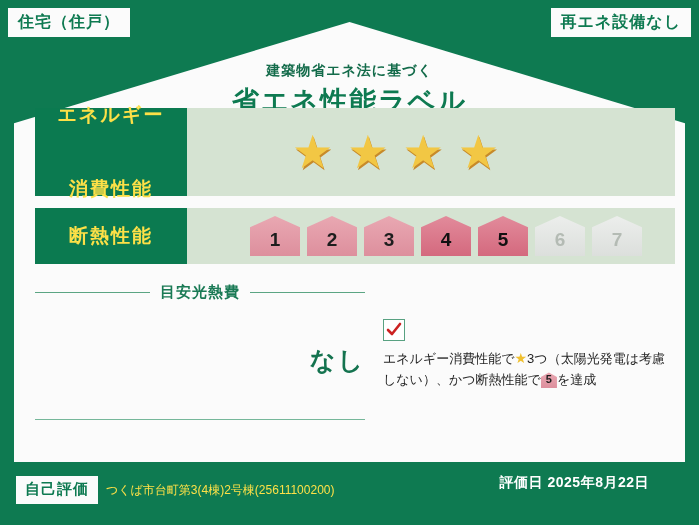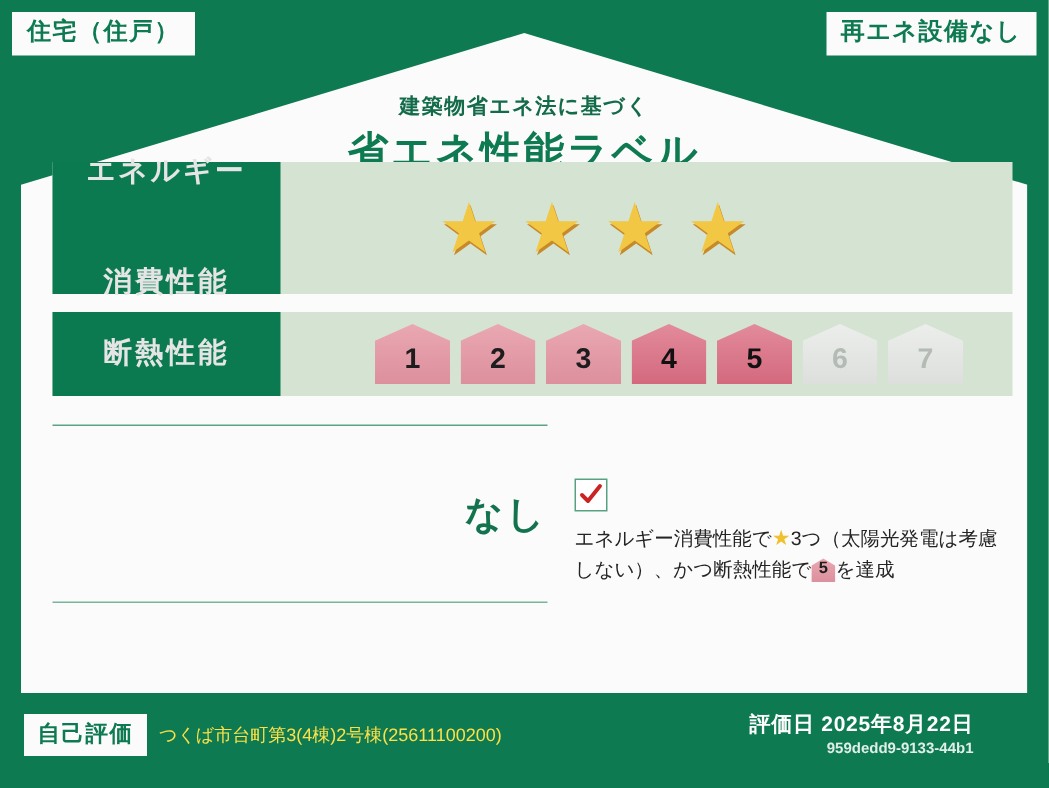--- a/index.html
+++ b/index.html
@@ -54,21 +54,21 @@
   
   .rows{position:absolute;left:35px;top:108px;width:640px;z-index:5;}
   .perf-row{
     display:flex;align-items:stretch;
     background:#d5e3d2;
     margin-bottom:12px;
     height:88px;
   }
   .perf-row.insulation{height:56px;}
   .row-label{
-    background:#0b7a50;color:#e5e5e5;
+    background:#0b7a50;color:#fde047;
     font-weight:bold;font-size:19px;letter-spacing:2px;
     width:152px;flex:0 0 152px;
     display:flex;flex-direction:column;
     align-items:center;justify-content:center;
     line-height:1.35;
     text-align:center;
     gap:48px;
   }
   .row-body{flex:1;display:flex;align-items:center;}
 
@@ -216,20 +216,21 @@
       </div>
     </div>
 
   </div>
 
   <div class="lower">
 
     <div class="cost-col">
       <div class="cost-heading">
         <span class="rule"></span>
+        <span class="txt">目安光熱費</span>
         <span class="rule"></span>
       </div>
       <div class="cost-value">なし</div>
       <div class="cost-rule-bottom"></div>
     </div>
 
     <div class="zeh-col">
       <div class="zeh-title-line">
         <span class="check-box">
           <svg width="16" height="16" viewBox="0 0 16 16">
@@ -247,17 +248,16 @@
   <div class="footer">
     <div class="footer-left">
       <span class="self-eval">自己評価</span>
       <span class="bldg-name">つくば市台町第3(4棟)2号棟(25611100200)</span>
     </div>
     <div class="footer-right">
       <div class="eval-date">
         <span>評価日</span>
         <span>2025年8月22日</span>
       </div>
-      <div class="eval-id">959dedd9-9133-44b1</div>
     </div>
   </div>
 
 </div>
 
 </body></html>

